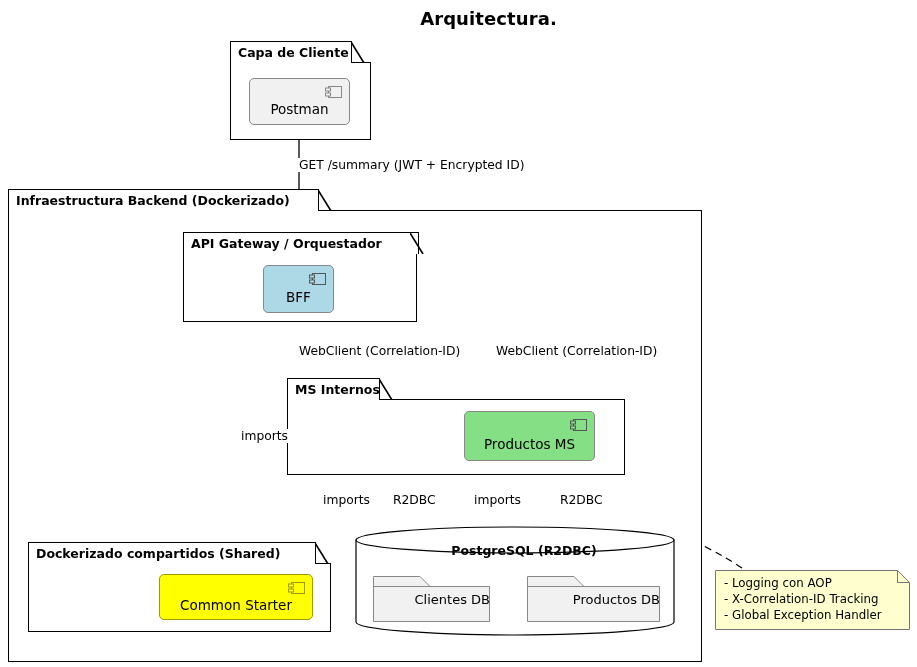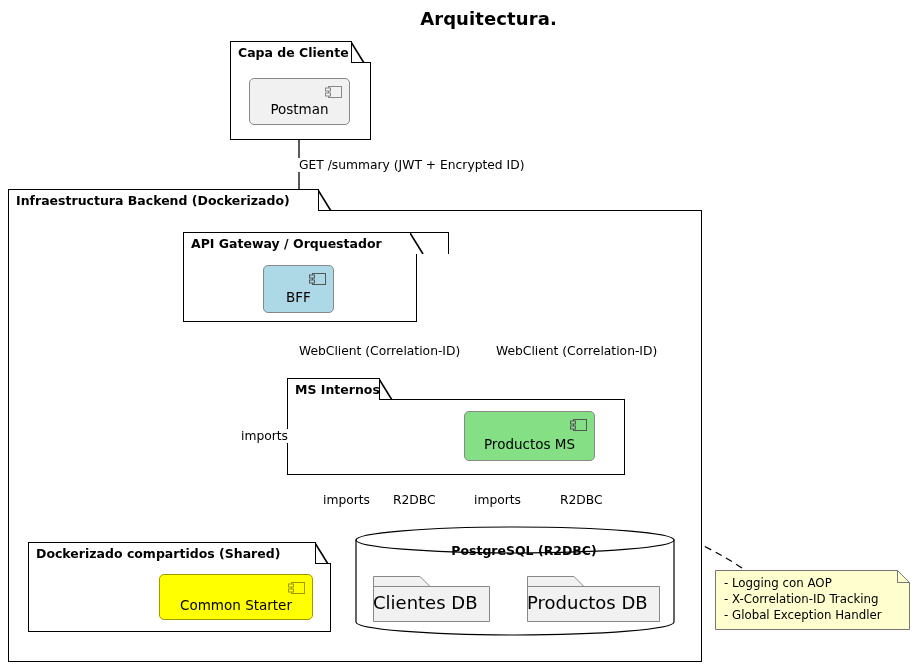--- a/index.html
+++ b/index.html
@@ -119,22 +119,22 @@
 
   
   .db-node {
     position: absolute;
     z-index: 5;
   }
   .db-node-label {
     position: absolute;
     left: 0;
     width: 100%;
-    text-align: left;
-    font-size: 18px;
+    text-align: right;
+    font-size: 13px;
     color: #000000;
     z-index: 6;
   }
 
   
   .note {
     position: absolute;
     z-index: 6;
   }
   .note-text {
@@ -242,21 +242,21 @@
     </div>
     <div class="pkg-tab-slant" style="left:310px;">
       <svg width="14" height="23" viewBox="0 0 14 23">
         <path d="M0,1 L13,22" stroke="#000000" stroke-width="1.6" fill="none"></path>
       </svg>
     </div>
     <div class="pkg-body" style="top:21px; width:694px; height:452px;"></div>
   </div>
 
   <div class="pkg" style="left:183px; top:232px; width:234px; height:90px;">
-    <div class="pkg-tab" style="width:266px;">
+    <div class="pkg-tab" style="width:236px;">
       <span>API Gateway / Orquestador</span>
     </div>
     <div class="pkg-tab-slant" style="left:227px;">
       <svg width="14" height="23" viewBox="0 0 14 23">
         <path d="M0,1 L13,22" stroke="#000000" stroke-width="1.6" fill="none"></path>
       </svg>
     </div>
     <div class="pkg-body" style="top:21px; width:234px; height:69px;"></div>
   </div>
 

